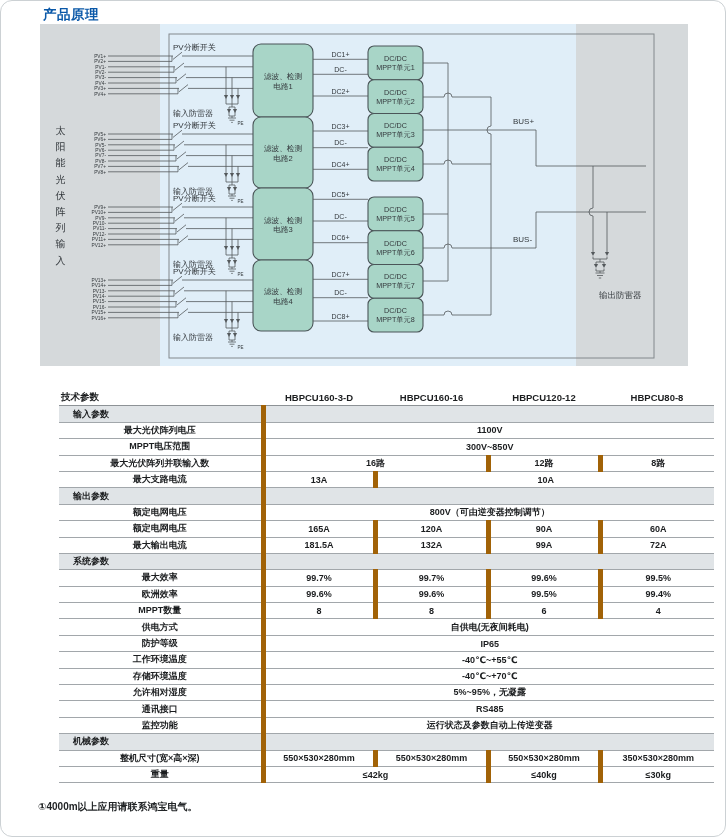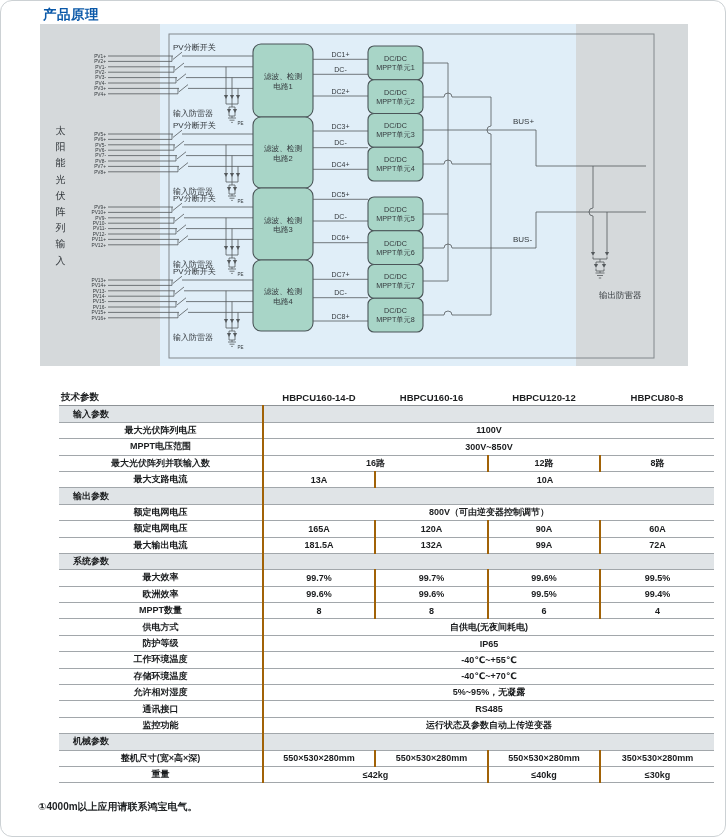--- a/index.html
+++ b/index.html
@@ -22,21 +22,21 @@
     border-collapse:collapse;table-layout:fixed;width:655px;
     font-size:9px;font-weight:bold;color:#1b1d1f;
   }
   td{height:15.4px;text-align:center;padding:0;border-bottom:1px solid #a2a7ab;
      overflow:hidden;white-space:nowrap;}
   tr.head td{border:none;font-size:9.5px;}
   td.h-label{text-align:left;padding-left:2px;}
   tr.section td{border-top:1px solid #8d9296;background:#e0e4e7;}
   td.sec-label{text-align:left;padding-left:14px;border-right:1px solid #a2a7ab;}
   td.row-label{border-right:1px solid #a2a7ab;}
-  td.val{border-left:2px solid #a16207;}
+  td.val{border-left:5px solid #a16207;}
   .footnote{position:absolute;left:37px;font-size:10px;font-weight:bold;color:#222527;}
 </style>
 </head>
 <body>
 
 <div class="page">
   <h1 class="title">产品原理</h1>
 
   <svg id="diagram" width="726" height="380" viewBox="0 0 726 380">
       <rect x="39" y="23" width="648" height="342" fill="#d5d9db"></rect>
@@ -365,21 +365,21 @@
         <colgroup>
           <col style="width: 204px;">
           <col style="width: 112px;">
           <col style="width: 113px;">
           <col style="width: 112px;">
           <col style="width: 114px;">
         </colgroup>
         <tbody>
           <tr class="head">
             <td class="h-label">技术参数</td>
-            <td class="h-model">HBPCU160-14-D</td>
+            <td class="h-model">HBPCU160-3-D</td>
             <td class="h-model">HBPCU160-16</td>
             <td class="h-model">HBPCU120-12</td>
             <td class="h-model">HBPCU80-8</td>
           </tr>
           <tr class="section">
             <td class="sec-label">输入参数</td>
             <td class="sec-rest val" colspan="4"></td>
           </tr>
           <tr>
             <td class="row-label">最大光伏阵列电压</td>

